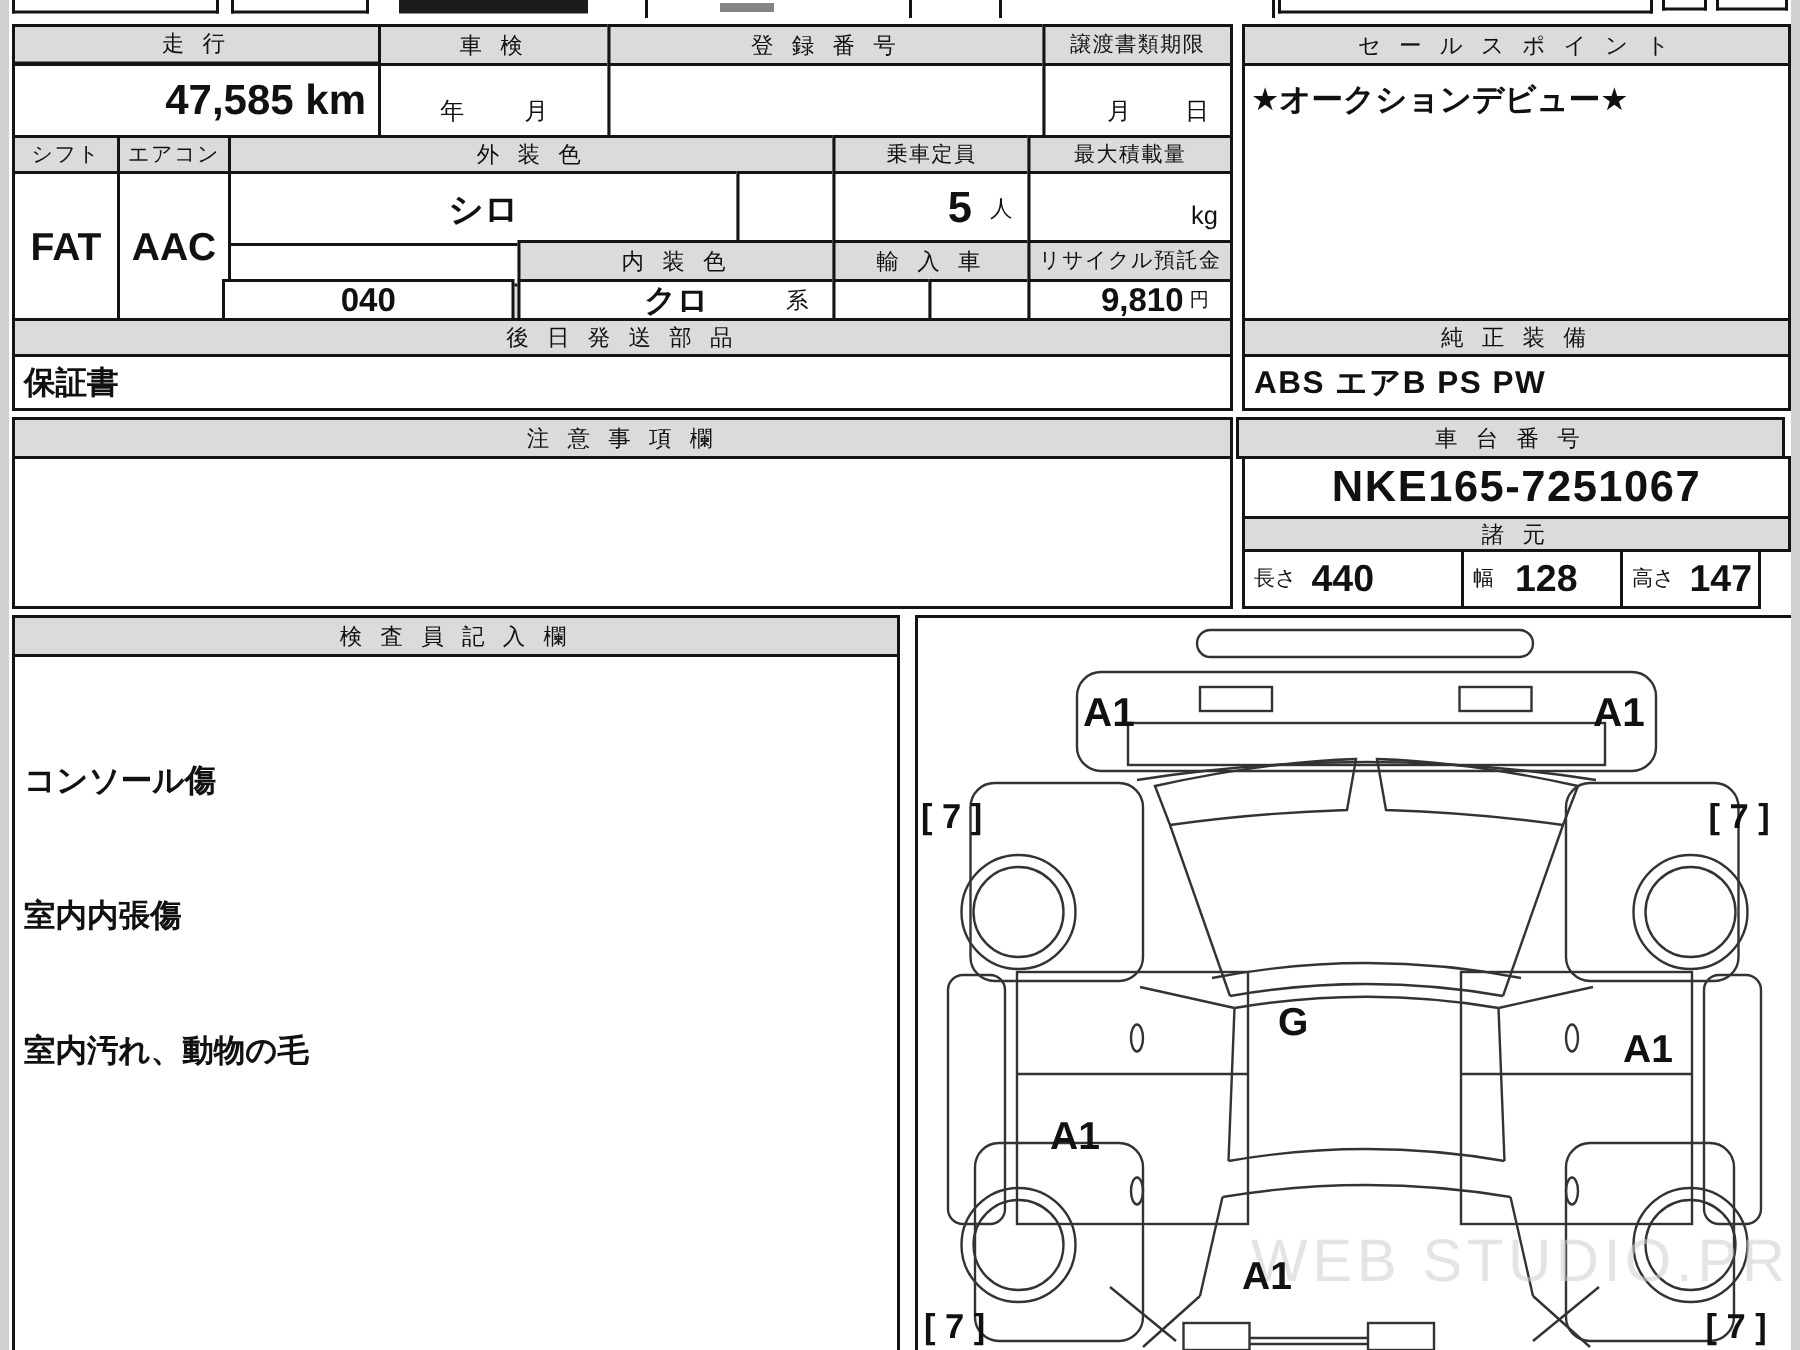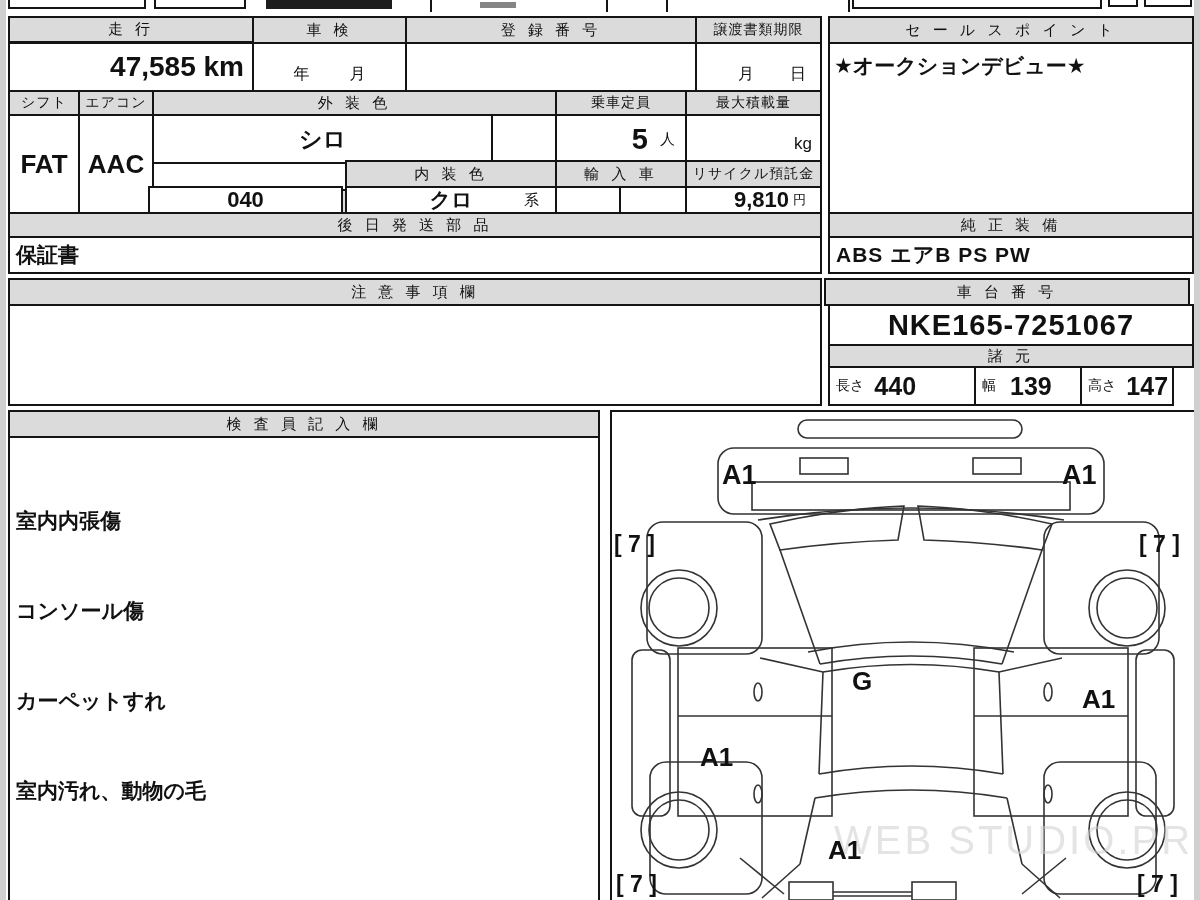--- a/index.html
+++ b/index.html
@@ -100,33 +100,32 @@
 <div class="c hd" style="left:800px;top:278px;width:366px;height:28px;margin-left:24px;">車 台 番 号</div>
 <div class="c val" style="left:828px;top:304px;width:366px;height:42px;display:flex;align-items:center;justify-content:center;font-size:29px;letter-spacing:1px;">NKE165-7251067</div>
 <div class="c hd" style="left:828px;top:344px;width:366px;height:24px;">諸 元</div>
 
 <div class="c" style="left:828px;top:366px;width:148px;height:40px;display:flex;align-items:center;gap:10px;padding-left:6px;">
   <span style="font-size:14px;">長さ</span>
   <span class="val" style="font-size:25px;">440</span>
 </div>
 <div class="c" style="left:974px;top:366px;width:108px;height:40px;display:flex;align-items:center;gap:14px;padding-left:6px;">
   <span style="font-size:14px;">幅</span>
-  <span class="val" style="font-size:25px;">139</span>
+  <span class="val" style="font-size:25px;">128</span>
 </div>
 <div class="c" style="left:1080px;top:366px;width:94px;height:40px;display:flex;align-items:center;gap:10px;padding-left:6px;">
   <span style="font-size:14px;">高さ</span>
   <span class="val" style="font-size:25px;text-align:center;">147</span>
 </div>
 
 <div class="c hd" style="left:8px;top:410px;width:592px;height:28px;">検 査 員 記 入 欄</div>
 <div class="c" style="left:8px;top:436px;width:592px;height:466px;">
   <div class="items">
+    <div>コンソール傷</div>
     <div>室内内張傷</div>
-    <div>コンソール傷</div>
-    <div>カーペットすれ</div>
     <div>室内汚れ、動物の毛</div>
     
     
     
   </div>
 </div>
 
 <div class="c" style="left:610px;top:410px;width:586px;height:492px;">
 <svg width="582" height="488" viewBox="0 0 582 488">
   <g fill="none" stroke="#333" stroke-width="1.6">

